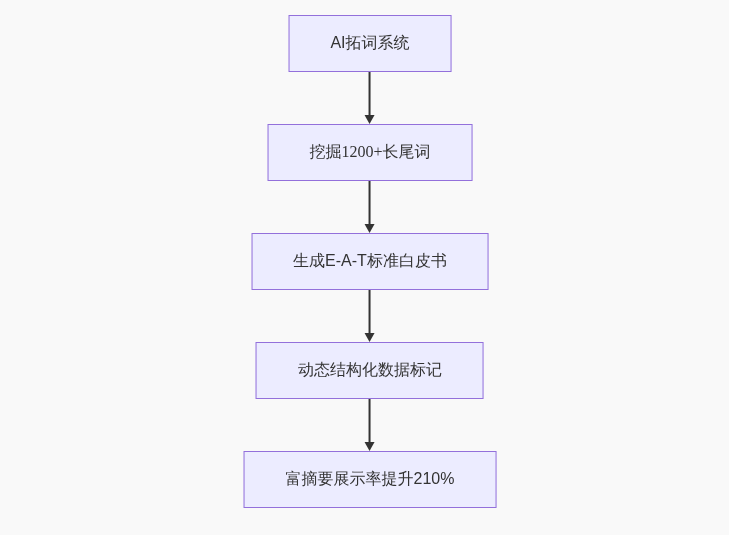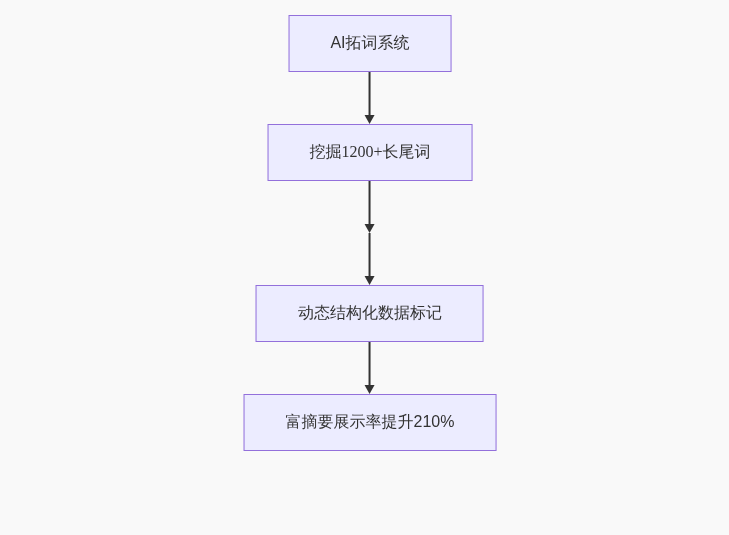--- a/index.html
+++ b/index.html
@@ -37,22 +37,22 @@
     background: var(--node-fill);
     border: 1.5px solid var(--node-border);
     color: var(--text);
     font-size: 16px;
     white-space: nowrap;
     text-align: center;
   }
   .node:nth-of-type(1) { min-width: 145px; }
   .node:nth-of-type(3) { min-width: 195px; font-family: Liberation Serif, serif; }
   .node:nth-of-type(5) { min-width: 220px; }
-  .node:nth-of-type(7) { min-width: 214px; font-style: italic; }
-  .node:nth-of-type(9) { min-width: 233px; border-radius: 13px; }
+  .node:nth-of-type(7) { min-width: 214px; }
+  .node:nth-of-type(9) { min-width: 233px; }
   .edge {
     position: relative;
     width: 12px;
     height: 52px;
   }
   .edge .shaft {
     position: absolute;
     top: 0;
     left: 50%;
     transform: translateX(-50%);
@@ -89,20 +89,23 @@
 
     <div class="node">
       <span>挖掘1200+长尾词</span>
     </div>
 
     <div class="edge">
       <div class="shaft"></div>
       <div class="head"></div>
     </div>
 
+    <div class="node">
+      <span>生成E-A-T标准白皮书</span>
+    </div>
 
     <div class="edge">
       <div class="shaft"></div>
       <div class="head"></div>
     </div>
 
     <div class="node">
       <span>动态结构化数据标记</span>
     </div>
 

